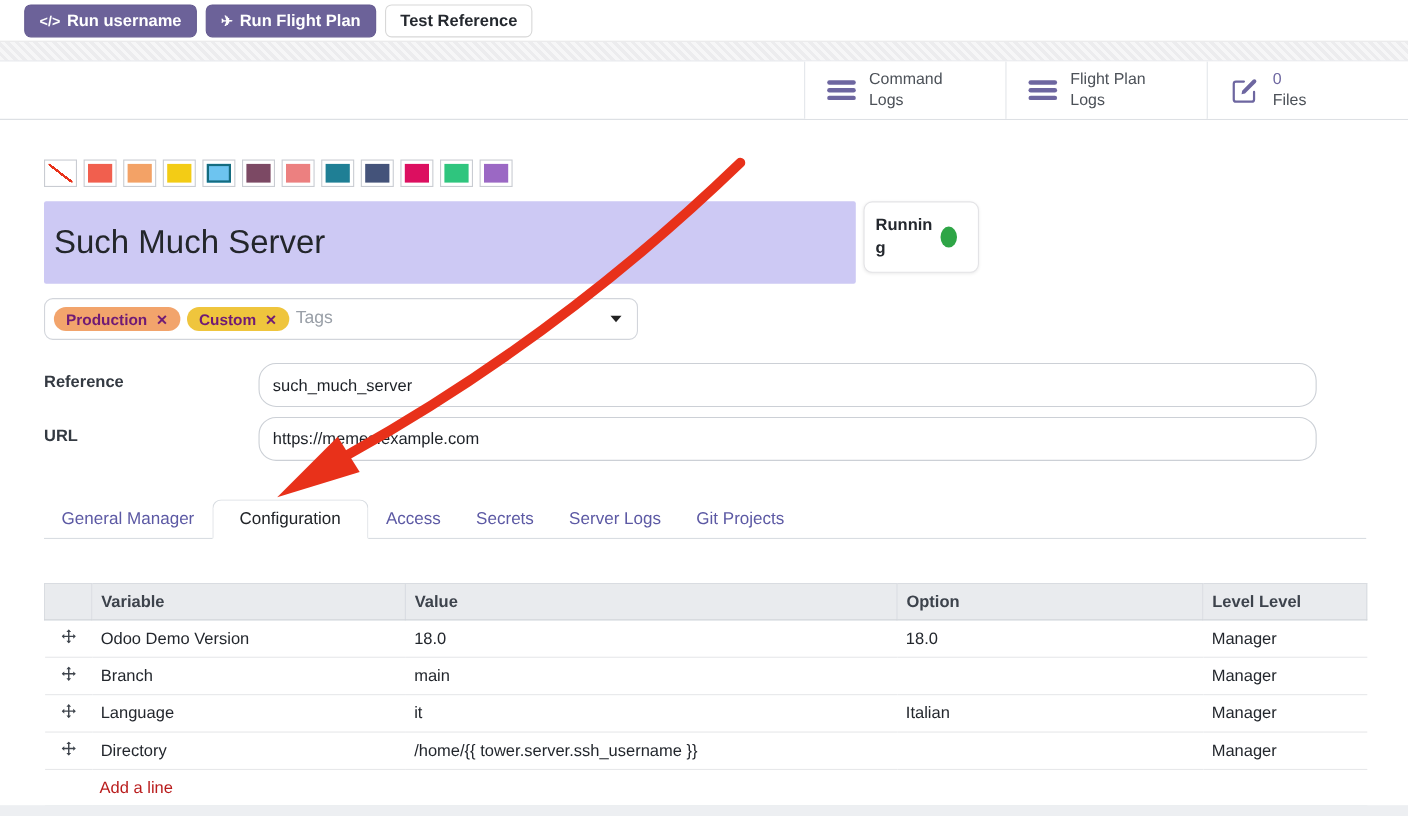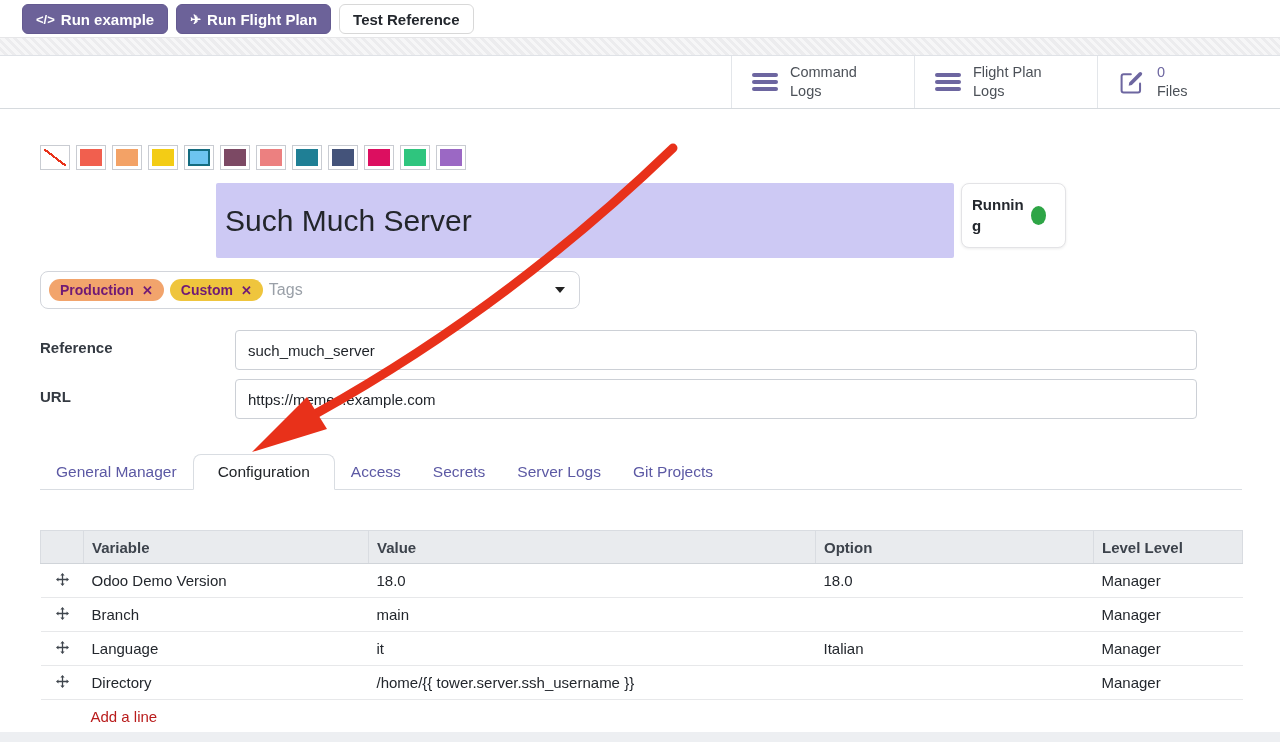--- a/index.html
+++ b/index.html
@@ -26,37 +26,37 @@
   .stat-line1-accent { color:#6d66a0; }
   
   .sheet { padding:36px 38px 0 40px; position:relative; background:#fff; }
   
   .palette { display:flex; gap:6px; margin-bottom:13px; }
   .swatch { width:30px; height:25px; border:1px solid #c9ccd2; background:#fff; padding:3px; cursor:pointer; }
   .swatch-inner { display:block; width:100%; height:100%; }
   .swatch.selected .swatch-inner { border:2px solid #146c80; }
   .swatch-none .swatch-inner { background:linear-gradient(to top right,#fff 46%,#e8321a 46%,#e8321a 54%,#fff 54%); }
   
-  .title-row { display:flex; align-items:flex-start; gap:7px;justify-content:center; }
+  .title-row { display:flex; align-items:flex-start; gap:7px; }
   .title-box { width:738px; height:75px; background:#cdc9f4; border-radius:2px; display:flex; align-items:center; padding-left:9px; cursor:text; }
   .title-text { font-size:30px; font-weight:500; color:#23262b; }
   .status-card { width:105px; min-height:65px; background:#fff; border:1px solid #e3e3e6; border-radius:8px; box-shadow:0 1px 3px rgba(0,0,0,.08); display:flex; align-items:center; gap:7px; padding:2px 10px; cursor:pointer; }
   .status-label { width:52px; font-weight:700; font-size:15px; color:#24282e; word-break:break-all; line-height:1.35; }
   .status-dot { width:15px; height:19px; border-radius:50%; flex:none; }
   
   .tags-select { margin-top:13px; width:540px; height:38px; border:1px solid #d2d5db; border-radius:8px; display:flex; align-items:center; gap:6px; padding:0 14px 0 8px; cursor:pointer; background:#fff; }
   .tag-pill { border-radius:999px; color:#701a75; font-weight:700; font-size:14px; padding:3px 11px; display:inline-flex; align-items:center; gap:8px; white-space:nowrap; }
   .tag-x { cursor:pointer; font-weight:700; font-size:13px; }
   .tags-placeholder { color:#9aa0a8; font-size:16px; }
   .tags-caret { margin-left:auto; width:0; height:0; border-left:5px solid transparent; border-right:5px solid transparent; border-top:6px solid #222; }
   
   .form-row { display:flex; align-items:center; margin-top:9px; }
   .form-row.first { margin-top:21px; }
   .form-label { width:195px; font-weight:700; font-size:15px; color:#343a42; align-self:flex-start; padding-top:9px; }
-  .text-input { width:962px; height:40px; border:1px solid #ccd0d6; border-radius:4px; padding:0 12px; font-size:15px; color:#1d2127; background:#fff; font-family:"Liberation Sans",sans-serif; outline:none; }
+  .text-input { width:962px; height:40px; border:1px solid #ccd0d6; border-radius:16px; padding:0 12px; font-size:15px; color:#1d2127; background:#fff; font-family:"Liberation Sans",sans-serif; outline:none; }
   
   .tabs { margin-top:35px; display:flex; align-items:flex-end; border-bottom:1px solid #d9dde2; }
   .tab { padding:8px 16px; font-size:15.5px; color:#5c59a4; cursor:pointer; white-space:nowrap; }
   .tab.active { background:#fff; border:1px solid #d9dde2; border-bottom:1px solid #fff; margin-bottom:-1px; border-radius:8px 8px 0 0; color:#222529; padding:8px 24px; }
   
   .config-table { margin-top:40px; width:1202px; border-collapse:collapse; table-layout:fixed; font-size:15px; }
   .config-table thead th { background:#e9ebee; font-weight:700; color:#3d434c; text-align:left; padding:7px 8px; border-top:1px solid #d9dce1; border-bottom:1px solid #d0d4d9; border-right:1px solid #d9dce1; height:33px; }
   .config-table thead th:first-child { border-left:1px solid #d9dce1; }
   .config-table tbody td { padding:7px 8px; border-bottom:1px solid #e7e8ea; height:34px; color:#23272d; cursor:text; }
   .col-handle { text-align:center; cursor:grab !important; }
@@ -65,21 +65,21 @@
   
   .bottom-strip { position:absolute; left:0; right:0; bottom:0; height:10px; background:#edeff2; }
   .arrow-overlay { position:absolute; left:0; top:0; z-index:30; pointer-events:none; }
 </style>
 </head>
 <body>
 
 <div class="action-bar">
   <button class="btn btn-primary">
     <span class="btn-icon">&lt;/&gt;</span>
-    <span>Run example</span>
+    <span>Run username</span>
   </button>
   <button class="btn btn-primary">
     <span class="btn-icon">✈</span>
     <span>Run Flight Plan</span>
   </button>
   <button class="btn btn-secondary">
     <span>Test Reference</span>
   </button>
 </div>
 

